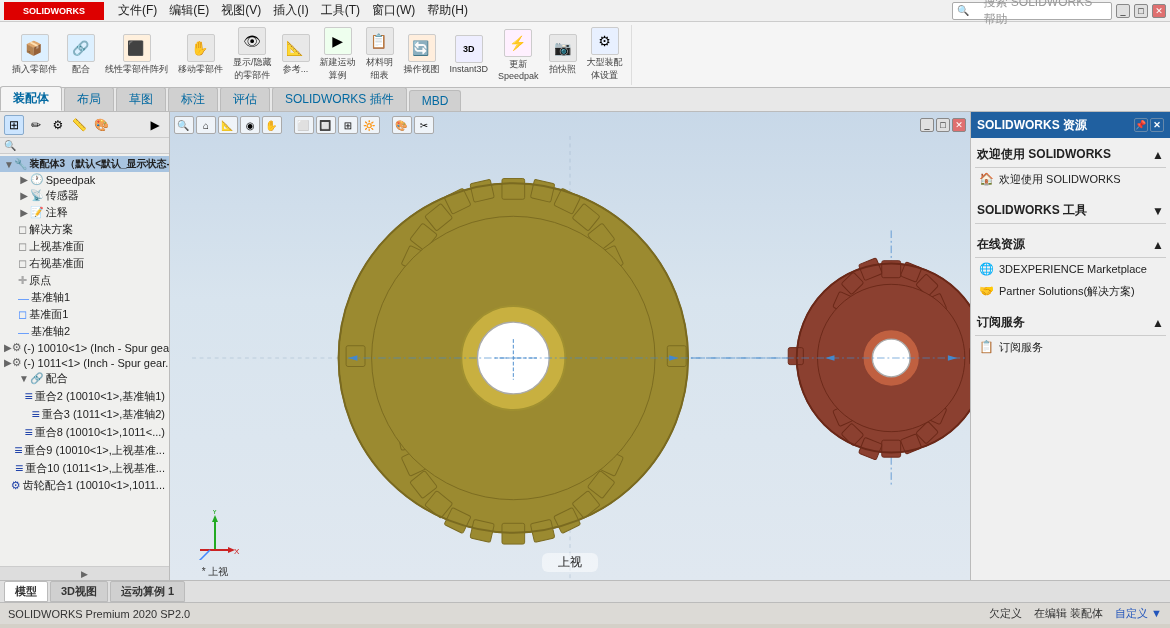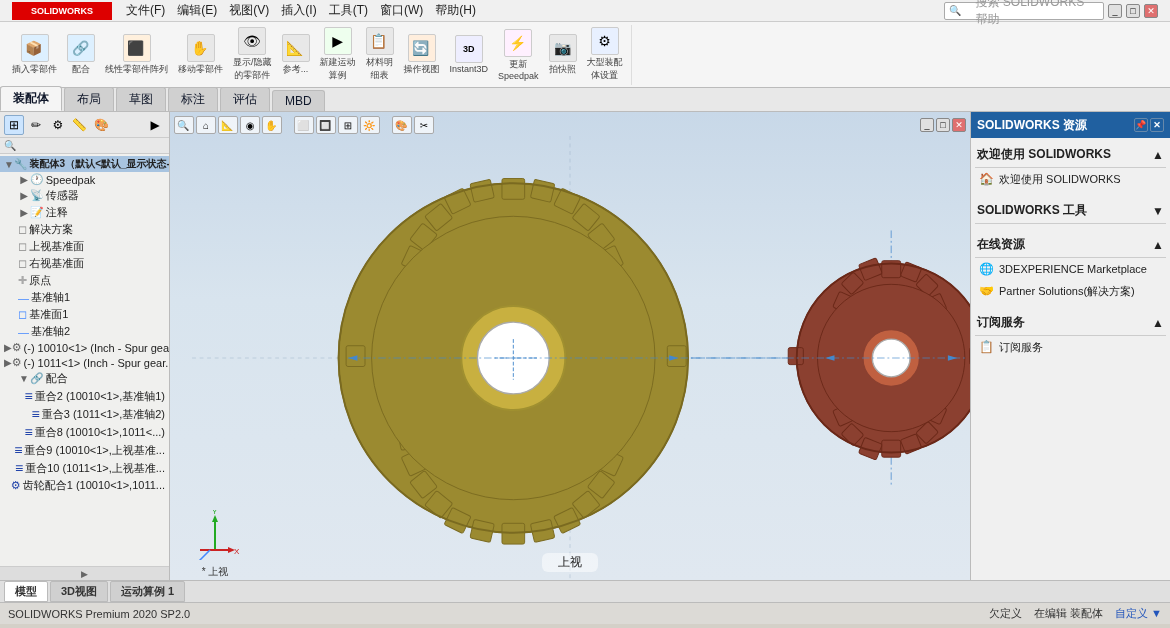--- a/index.html
+++ b/index.html
@@ -5,21 +5,21 @@
     * { margin: 0; padding: 0; box-sizing: border-box; }
     body { width: 1170px; height: 628px; overflow: hidden; font-family: 'Microsoft YaHei', Arial, sans-serif; font-size: 12px; background: #d4d0c8; }
 
     
     .menu-bar {
       height: 22px;
       background: #f0f0f0;
       display: flex;
       align-items: center;
       border-bottom: 1px solid #ccc;
-      padding: 0 12px;
+      padding: 0 4px;
     }
     .menu-bar .logo {
       width: 100px;
       height: 18px;
       background: #d00;
       display: flex;
       align-items: center;
       justify-content: center;
       color: white;
       font-weight: bold;
@@ -94,21 +94,21 @@
       display: flex;
       align-items: flex-end;
     }
     .tab {
       padding: 3px 12px;
       background: #d0d0d0;
       border: 1px solid #bbb;
       border-bottom: none;
       cursor: pointer;
       font-size: 12px;
-      color: #0f172a;
+      color: #0369a1;
       margin-right: 2px;
       border-radius: 3px 3px 0 0;
     }
     .tab.active {
       background: #f5f5f5;
       border-bottom: 1px solid #f5f5f5;
       font-weight: bold;
     }
 
     
@@ -420,20 +420,21 @@
     </div>
   </div>
 </div>
 
 <div class="tab-bar">
   <div class="tab active">装配体</div>
   <div class="tab">布局</div>
   <div class="tab">草图</div>
   <div class="tab">标注</div>
   <div class="tab">评估</div>
+  <div class="tab">SOLIDWORKS 插件</div>
   <div class="tab">MBD</div>
 </div>
 
 <div class="main-layout">
 
   <div class="left-panel">
 
     <div class="left-panel-icons">
       <div class="panel-icon active" title="特征管理器">⊞</div>
       <div class="panel-icon" title="属性管理器">✏</div>

